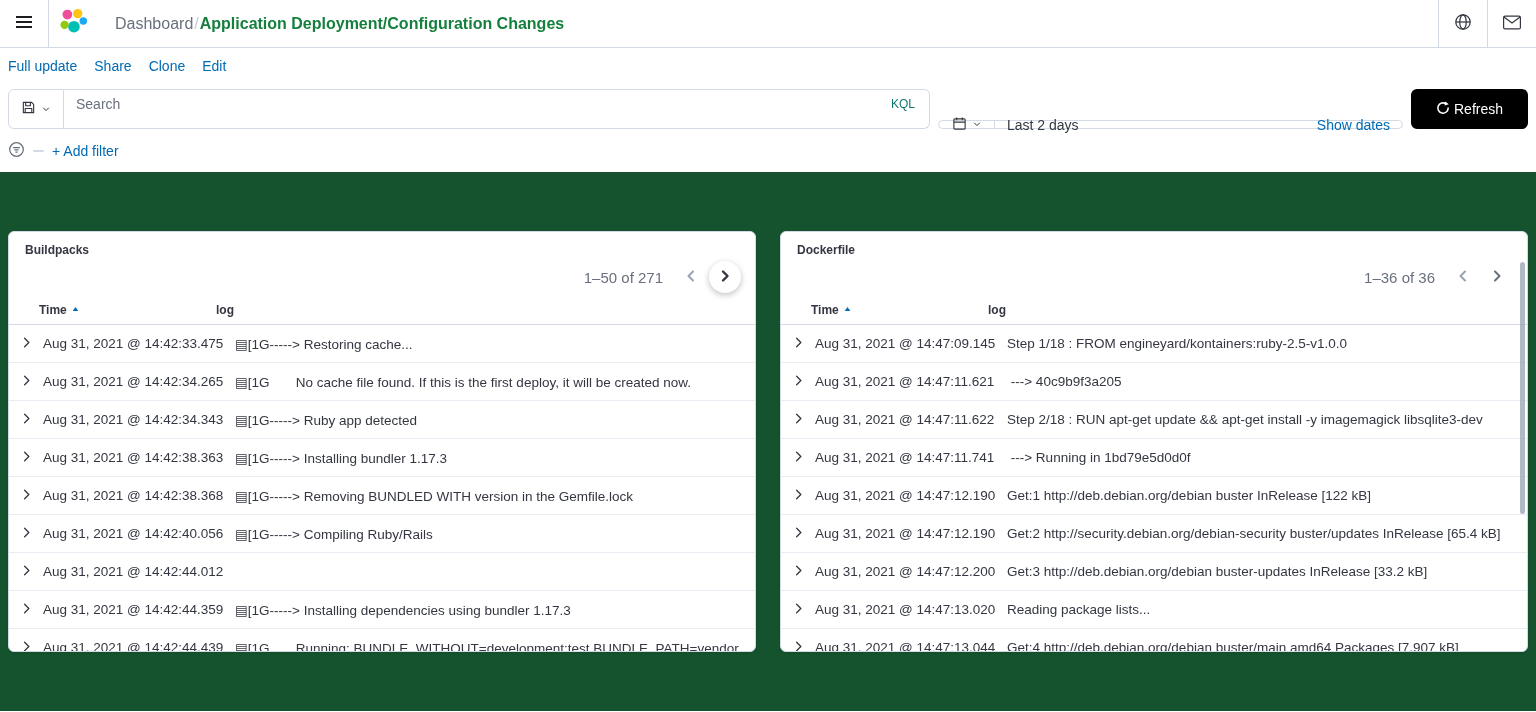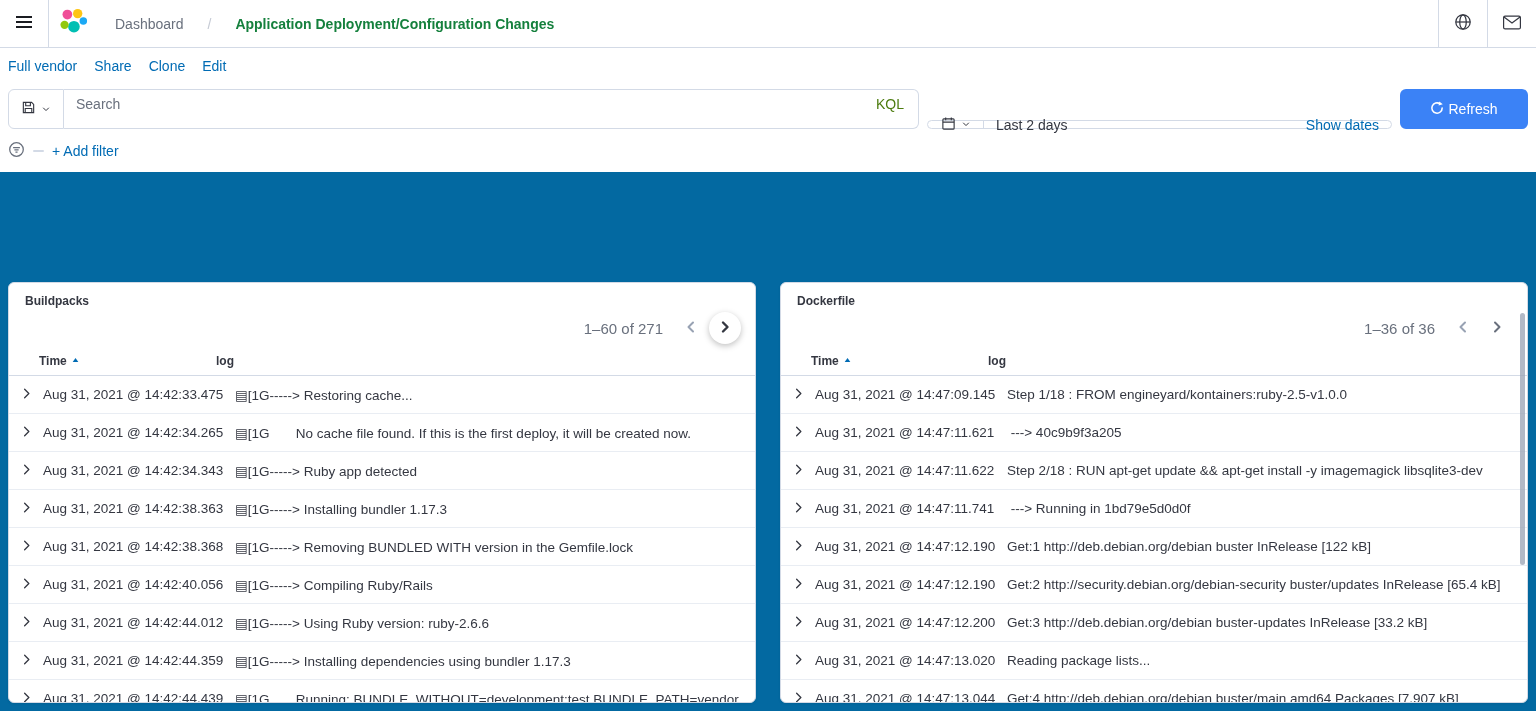--- a/index.html
+++ b/index.html
@@ -10,52 +10,52 @@
     background:#fff;
     font-size:14px;
   }
   button { font-family: inherit; cursor:pointer; background:none; border:none; color:inherit; }
   a { cursor:pointer; text-decoration:none; }
 
   
   .top-bar { height:48px; display:flex; align-items:center; background:#fff; border-bottom:1px solid #D3DAE6; }
   .icon-btn { width:48px; height:48px; display:flex; align-items:center; justify-content:center; }
   .v-divider { width:1px; height:48px; background:#D3DAE6; flex:0 0 1px; }
-  .breadcrumbs { display:flex; align-items:center; gap:24px; margin-left:18px; font-size:14px; white-space:nowrap; }
+  .breadcrumbs { display:flex; align-items:center; gap:1px; margin-left:18px; font-size:16px; white-space:nowrap; }
   .crumb-root { color:#69707D; }
   .crumb-sep { color:#C5CAD4; }
   .crumb-current { color:#15803d; font-weight:700; }
   .header-right { margin-left:auto; display:flex; align-items:center; height:48px; }
 
   
   .menu-row { padding:10px 8px 0; height:30px; display:flex; gap:17px; }
   .menu-row a { color:#006BB4; font-size:14px; }
 
   
   .query-row { margin-top:11px; padding:0 8px; height:40px; display:flex; gap:8px; align-items:stretch; }
   .search-group { flex:1; display:flex; }
   .seg-btn { width:56px; border:1px solid #D3DAE6; background:#fff; display:flex; align-items:center; justify-content:center; gap:5px; }
   .seg-left { border-radius:6px 0 0 6px; }
   .search-box { flex:1; border:1px solid #D3DAE6; border-left:none; border-radius:0 6px 6px 0; background:#fff; display:flex; align-items:center; padding:0 14px 10px 12px; gap:8px; }
   .search-box input { flex:1; border:none; outline:none; font-size:14px; font-family:inherit; color:#343741; background:transparent; }
   .search-box input::placeholder { color:#69707D; opacity:1; }
-  .kql-btn { font-size:14px; color:#4d7c0f; }
+  .kql-btn { font-size:12px; color:#0f766e; }
   .date-group { width:465px; display:flex; align-items:center; border:1px solid #D3DAE6; border-radius:6px; background:#fff;margin-top:31px; }
   .date-seg { width:56px; align-self:stretch; border-right:1px solid #D3DAE6; display:flex; align-items:center; justify-content:center; gap:5px; }
   .date-text { flex:1; padding-left:12px; font-size:14px; color:#343741; text-align:left; }
   .show-dates { padding-right:12px; color:#006BB4; font-size:14px; }
-  .refresh-btn { width:128px; background:#3b82f6; border-radius:6px; color:#fff; display:flex; align-items:center; justify-content:center; gap:4px; font-size:14px; }
+  .refresh-btn { width:117px; background:#000000; border-radius:6px; color:#fff; display:flex; align-items:center; justify-content:center; gap:4px; font-size:14px; }
 
   
   .filter-row { margin-top:10px; padding:0 8px; height:24px; display:flex; align-items:center; gap:8px; }
   .filter-dash { width:11px; height:2px; background:#D3DAE6; border-radius:1px; }
   .add-filter { color:#006BB4; font-size:14px; }
 
   
-  .dashboard { margin-top:9px; background:#0369a1; padding:8px; height:539px; display:flex; gap:24px; align-items:flex-end; }
+  .dashboard { margin-top:9px; background:#14532d; padding:8px; height:539px; display:flex; gap:24px; align-items:center; }
   .panel { width:755px; height:421px; background:#fff; border:1px solid #D3DAE6; border-radius:6px; box-shadow:0 1px 3px rgba(0,0,0,0.07); overflow:hidden; position:relative; }
   .panel-title { font-size:12px; font-weight:700; color:#343741; padding:10px 16px 0; line-height:17px; text-align:left; display:block; }
   .pagination { height:36px; display:flex; align-items:center; justify-content:flex-end; gap:2px; padding:0 14px; }
   .pag-text { font-size:15px; color:#69707D; margin-right:10px; }
   .pag-btn { width:32px; height:32px; border-radius:50%; display:flex; align-items:center; justify-content:center; color:#98A2B3; }
   .pag-btn.raised { color:#343741; background:#fff; box-shadow:0 2px 6px rgba(0,0,0,0.25); }
   .pag-btn.dark { color:#69707D; }
 
   .thead { height:30px; display:flex; align-items:center; padding:0 16px 0 6px; border-bottom:1px solid #D3DAE6; }
   .col-expander { width:24px; flex:0 0 24px; }
@@ -115,21 +115,21 @@
         <svg width="18" height="15" viewBox="0 0 18 14" fill="none" stroke="#343741" stroke-width="1.2">
           <rect x="0.6" y="0.6" width="16.8" height="12.8" rx="1.5"></rect>
             <path d="M1 1.6l8 6 8-6"></path>
         </svg>
       </span>
     </button>
   </div>
 </header>
 
 <div class="menu-row">
-  <a>Full vendor</a>
+  <a>Full update</a>
   <a>Share</a>
   <a>Clone</a>
   <a>Edit</a>
 </div>
 
 <div class="query-row">
   <div class="search-group">
     <button class="seg-btn seg-left">
       <span>
         <svg width="15" height="15" viewBox="0 0 16 16" fill="none" stroke="#343741" stroke-width="1.2">
@@ -188,21 +188,21 @@
   </button>
   <span class="filter-dash"></span>
   <a class="add-filter">+ Add filter</a>
 </div>
 
 <div class="dashboard">
 
   <section class="panel">
     <button class="panel-title">Buildpacks</button>
     <div class="pagination">
-      <span class="pag-text">1–60 of 271</span>
+      <span class="pag-text">1–50 of 271</span>
       <button class="pag-btn">
         <span>
           <svg width="16" height="16" viewBox="0 0 16 16">
               <path d="M10 3.5L5.5 8 10 12.5" fill="none" stroke="currentColor" stroke-width="2" stroke-linecap="round" stroke-linejoin="round"></path>
             </svg>
         </span>
       </button>
       <button class="pag-btn raised">
         <span>
           <svg width="16" height="16" viewBox="0 0 16 16">
@@ -300,21 +300,20 @@
 
   <div class="row">
     <button class="expand">
       <span>
         <svg width="15" height="15" viewBox="0 0 16 16">
                 <path d="M6 3.5L10.5 8 6 12.5" fill="none" stroke="currentColor" stroke-width="1.4" stroke-linecap="round" stroke-linejoin="round"></path>
               </svg>
       </span>
     </button>
     <div class="cell-time">Aug 31, 2021 @ 14:42:44.012</div>
-    <div class="cell-log">▤[1G-----&gt; Using Ruby version: ruby-2.6.6</div>
   </div>
 
   <div class="row">
     <button class="expand">
       <span>
         <svg width="15" height="15" viewBox="0 0 16 16">
                 <path d="M6 3.5L10.5 8 6 12.5" fill="none" stroke="currentColor" stroke-width="1.4" stroke-linecap="round" stroke-linejoin="round"></path>
               </svg>
       </span>
     </button>

